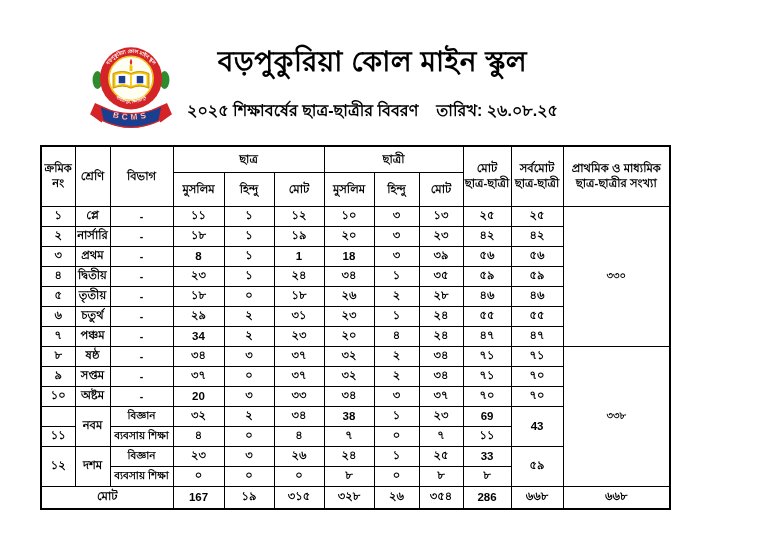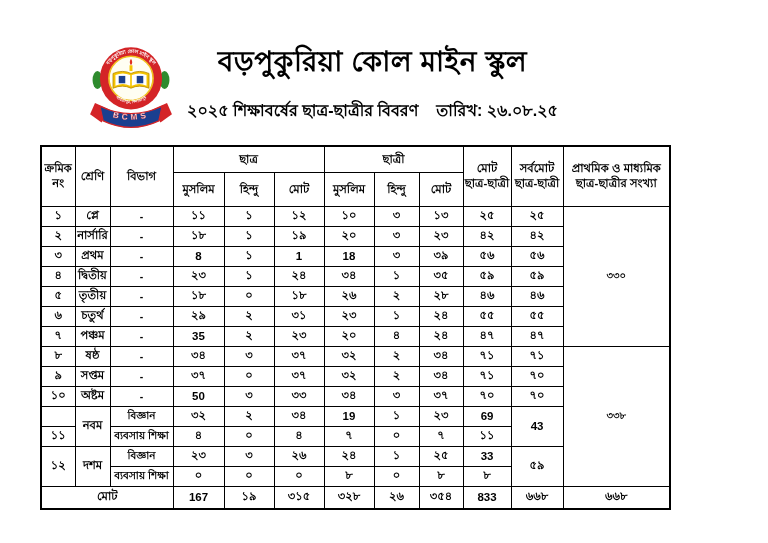--- a/index.html
+++ b/index.html
@@ -189,21 +189,21 @@
         <td>২৩</td>
         <td>১</td>
         <td>২৪</td>
         <td>৫৫</td>
         <td>৫৫</td>
       </tr>
       <tr>
         <td>৭</td>
         <td>পঞ্চম</td>
         <td class="dept">-</td>
-        <td>35</td>
+        <td>34</td>
         <td>২</td>
         <td>২৩</td>
         <td>২০</td>
         <td>৪</td>
         <td>২৪</td>
         <td>৪৭</td>
         <td>৪৭</td>
       </tr>
       <tr>
         <td>৮</td>
@@ -229,37 +229,37 @@
         <td>৩২</td>
         <td>২</td>
         <td>৩৪</td>
         <td>৭১</td>
         <td>৭০</td>
       </tr>
       <tr>
         <td>১০</td>
         <td>অষ্টম</td>
         <td class="dept">-</td>
-        <td>50</td>
+        <td>20</td>
         <td>৩</td>
         <td>৩৩</td>
         <td>৩৪</td>
         <td>৩</td>
         <td>৩৭</td>
         <td>৭০</td>
         <td>৭০</td>
       </tr>
       <tr>
         <td></td>
         <td rowspan="2">নবম</td>
         <td class="dept">বিজ্ঞান</td>
         <td>৩২</td>
         <td>২</td>
         <td>৩৪</td>
-        <td>19</td>
+        <td>38</td>
         <td>১</td>
         <td>২৩</td>
         <td>69</td>
         <td rowspan="2">43</td>
       </tr>
       <tr>
         <td>১১</td>
         <td class="dept">ব্যবসায় শিক্ষা</td>
         <td>৪</td>
         <td>০</td>
@@ -293,19 +293,19 @@
         <td>৮</td>
       </tr>
       <tr class="total-row">
         <td colspan="3">মোট</td>
         <td>167</td>
         <td>১৯</td>
         <td>৩১৫</td>
         <td>৩২৮</td>
         <td>২৬</td>
         <td>৩৫৪</td>
-        <td>833</td>
+        <td>286</td>
         <td>৬৬৮</td>
         <td>৬৬৮</td>
       </tr>
     </tbody>
   </table>
 </div>
 
 </body></html>

